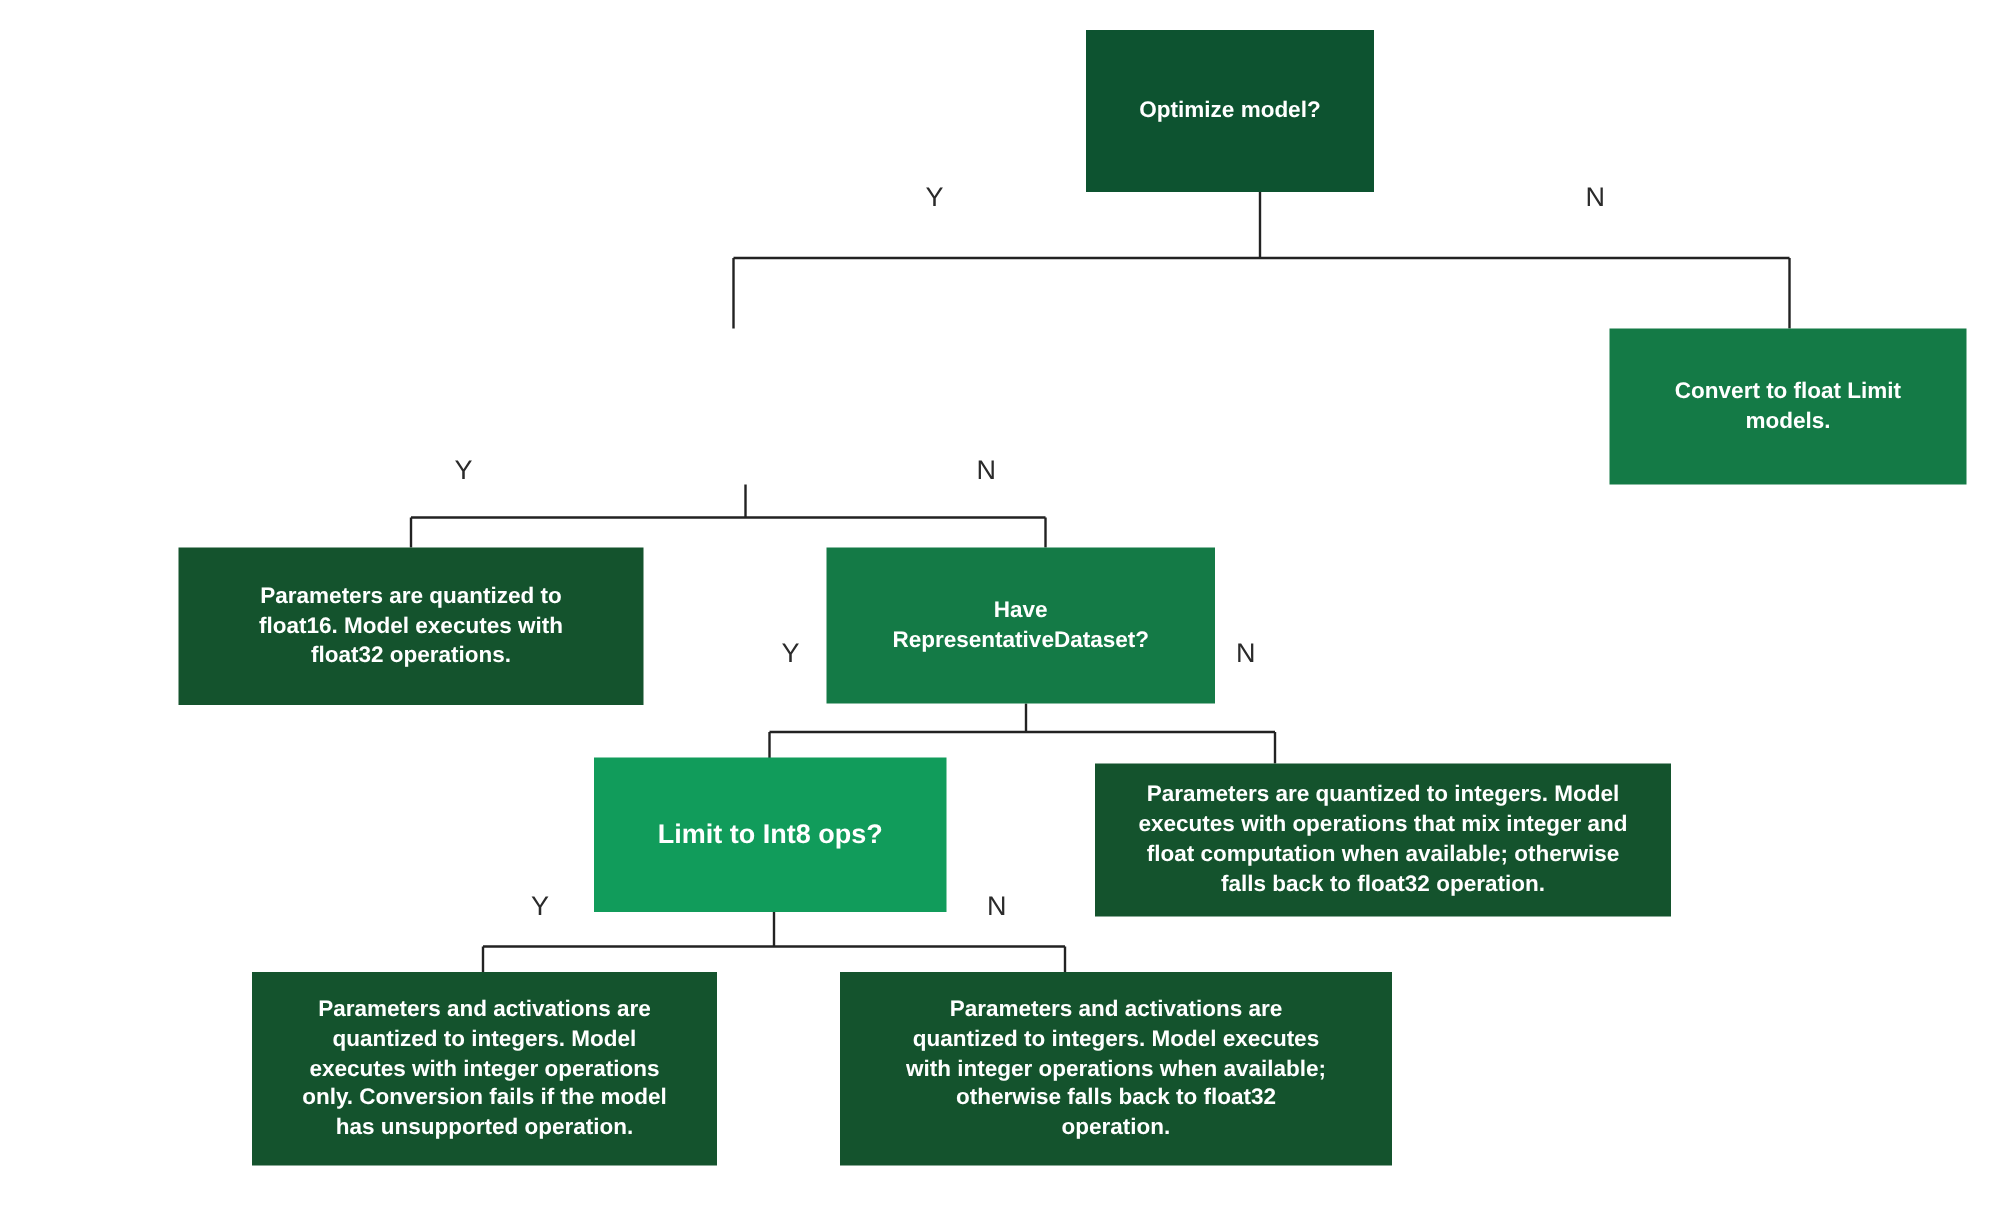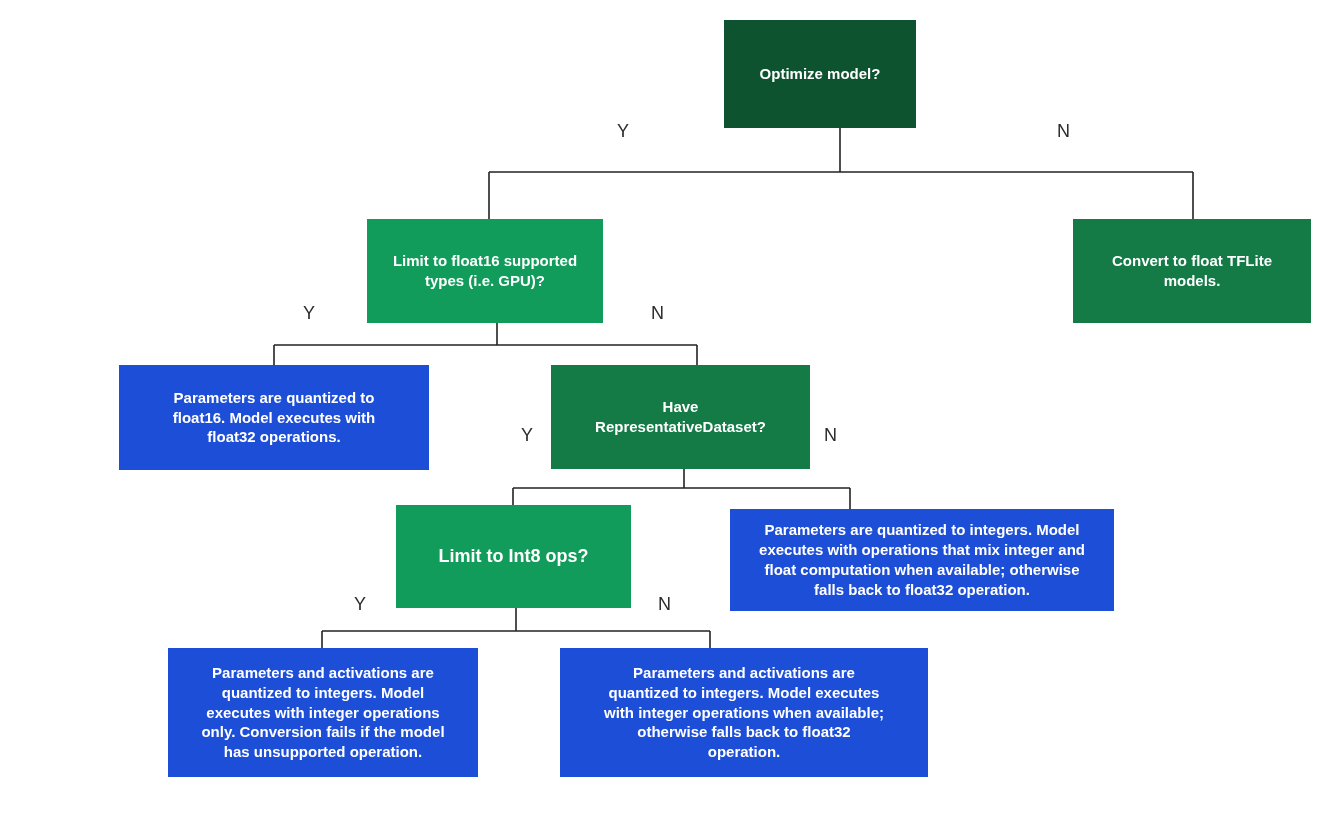--- a/index.html
+++ b/index.html
@@ -27,21 +27,21 @@
     color: #ffffff;
     font-weight: bold;
     line-height: 1.32;
     padding: 4px 10px;
     z-index: 3;
     white-space: pre-line;
   }
   .node.dark-green  { background: #0d5330; }
   .node.mid-green   { background: #119c5b; }
   .node.deep-green  { background: #147a46; }
-  .node.orange      { background: #1d4ed8; }
+  .node.orange      { background: #14532d; }
 
   .edge-label {
     position: absolute;
     color: #2b2b2b;
     font-size: 18px;
     font-weight: normal;
     line-height: 1;
     z-index: 4;
     font-family: "Liberation Sans", sans-serif;
   }
@@ -88,24 +88,22 @@
     <g>
       <line x1="516" y1="608" x2="516" y2="631"></line>
       <line x1="322" y1="631" x2="710" y2="631"></line>
       <line x1="322" y1="631" x2="322" y2="648"></line>
       <line x1="710" y1="631" x2="710" y2="648"></line>
     </g>
   </svg>
 
   <div class="node dark-green" style="left:724px; top:20px; width:192px; height:108px; font-size:15px;text-align:right;">Optimize model?</div>
 
-  <div class="node mid-green" style="left:367px; top:219px; width:236px; height:104px; font-size:15px;">Limit to float16 supported
-types (i.e. GPU)?</div>
 
-  <div class="node deep-green" style="left:1073px; top:219px; width:238px; height:104px; font-size:15px;">Convert to float TFLite
+  <div class="node deep-green" style="left:1073px; top:219px; width:238px; height:104px; font-size:15px;">Convert to float Limit
 models.</div>
 
   <div class="node orange" style="left:119px; top:365px; width:310px; height:105px; font-size:15px;">Parameters are quantized to
 float16. Model executes with
 float32 operations.</div>
 
   <div class="node deep-green" style="left:551px; top:365px; width:259px; height:104px; font-size:15px;">Have
 RepresentativeDataset?</div>
 
   <div class="node mid-green" style="left:396px; top:505px; width:235px; height:103px; font-size:18px;">Limit to Int8 ops?</div>

